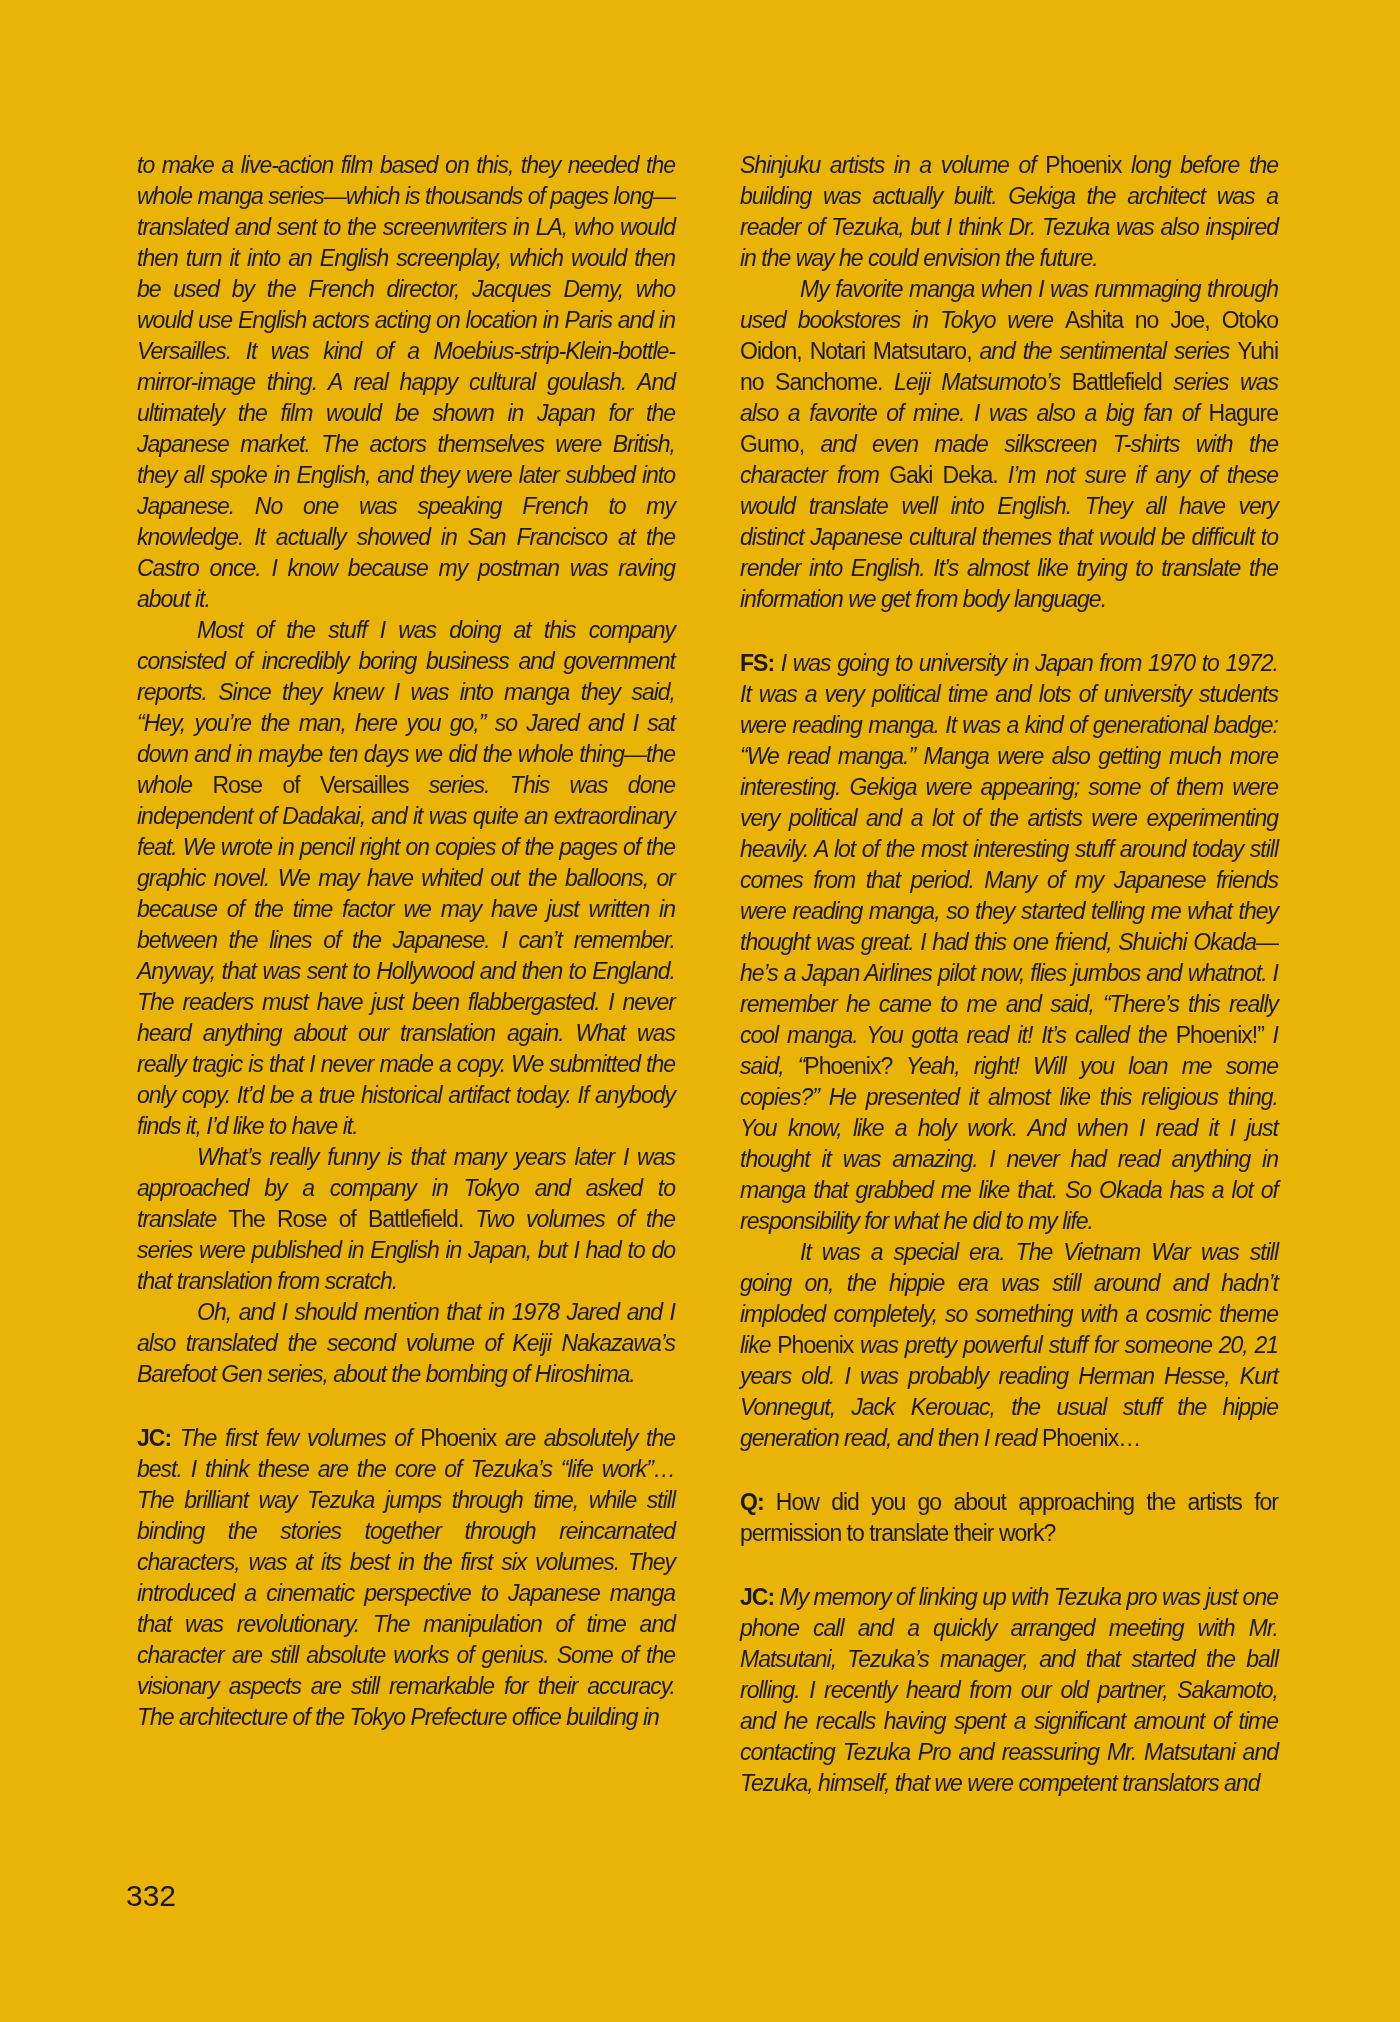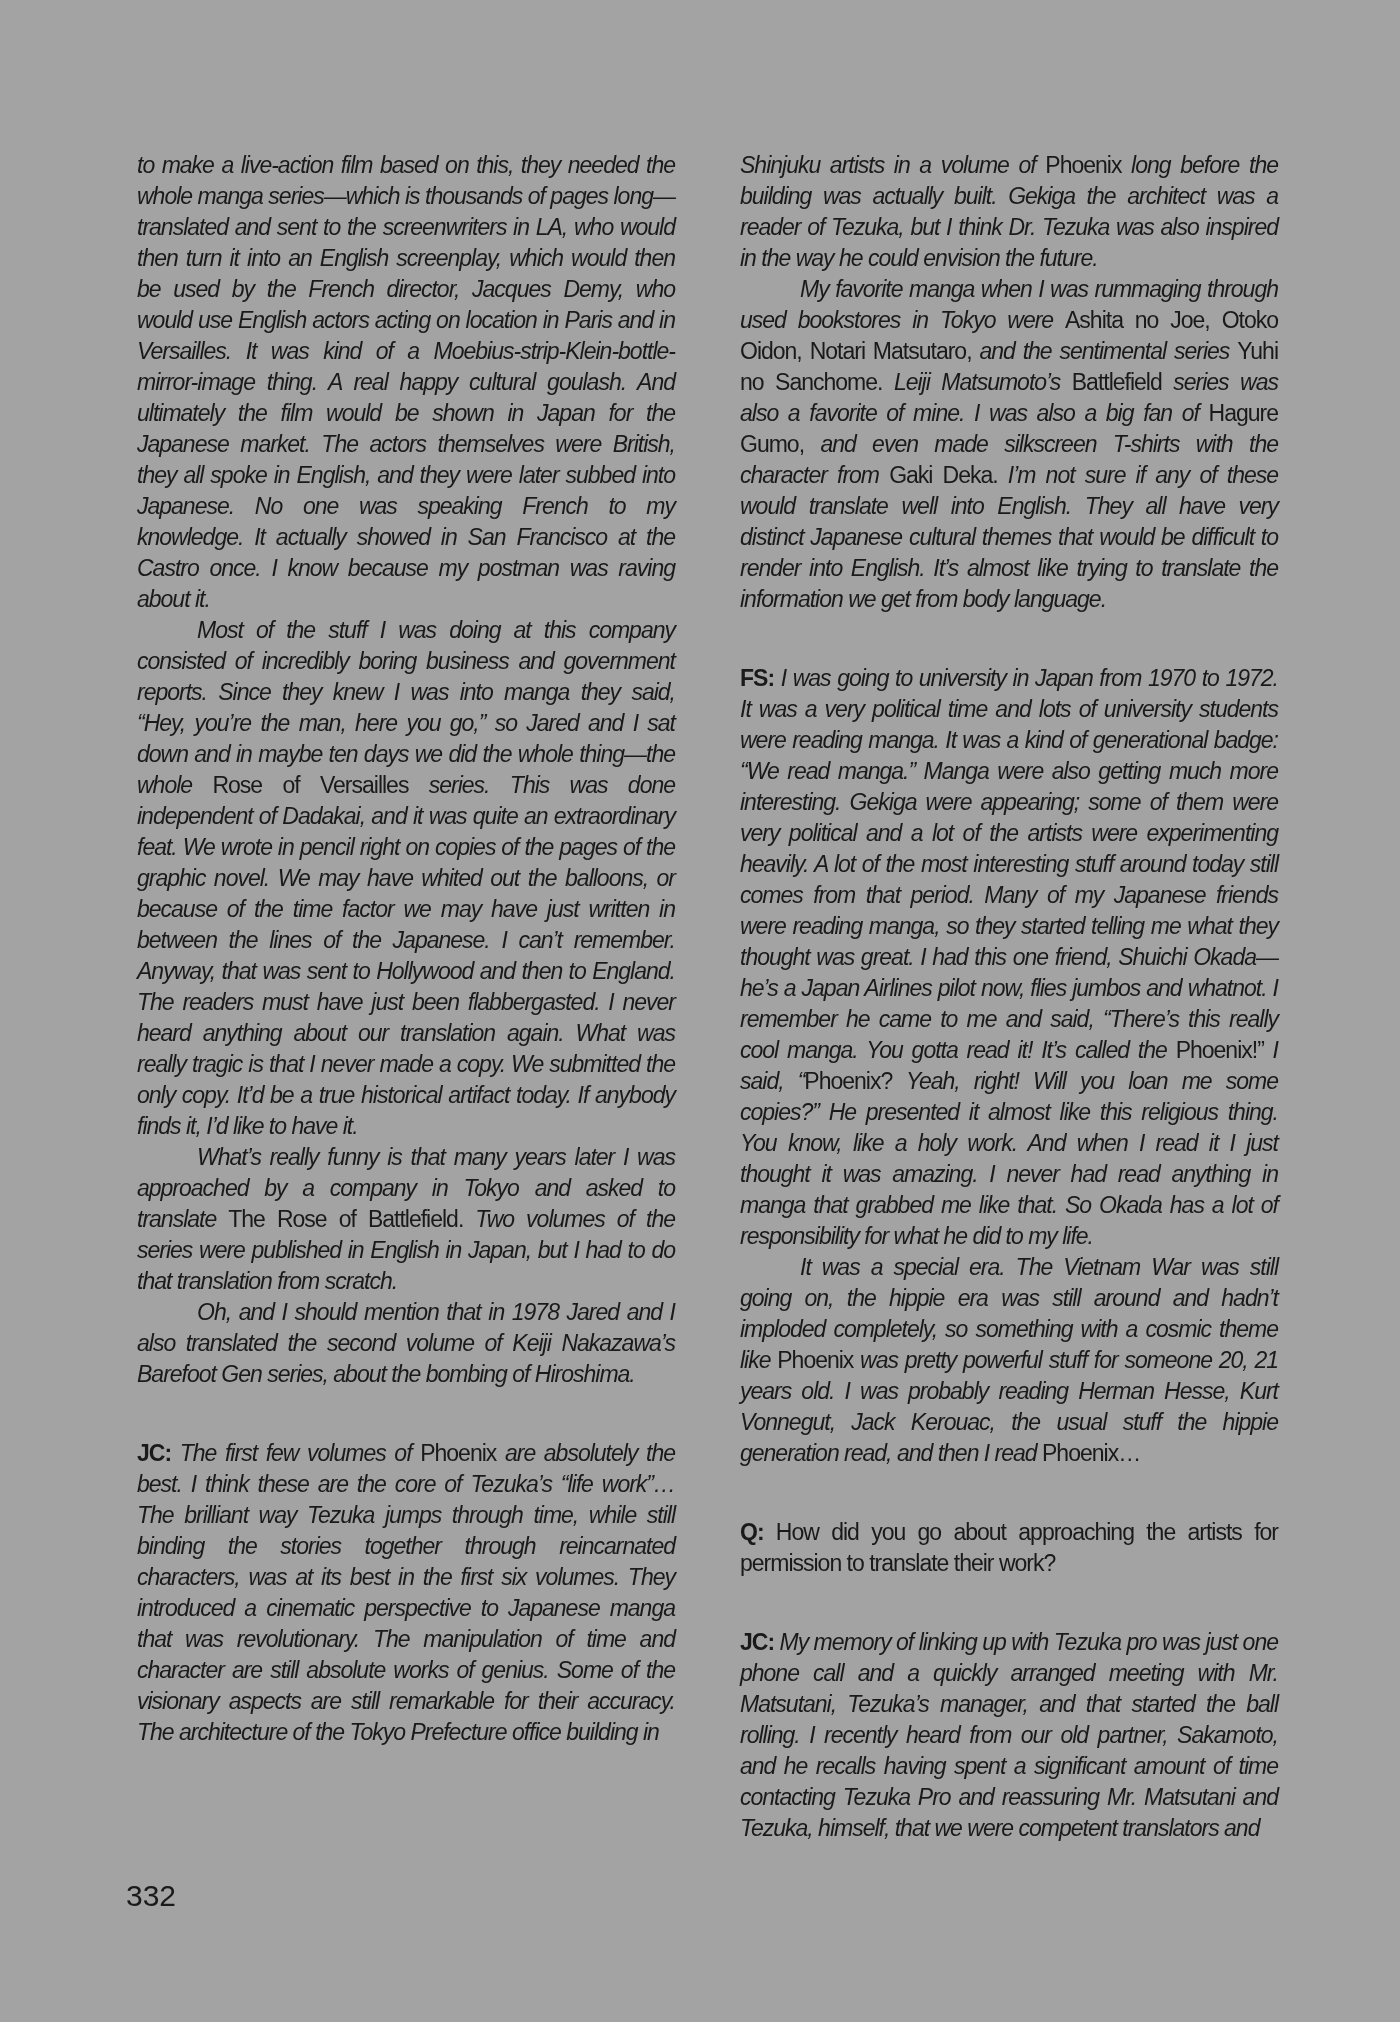--- a/index.html
+++ b/index.html
@@ -31,39 +31,39 @@
   }
   p.para {
     margin: 0;
     text-align: justify;
     font-size: 23px;
     line-height: 31px;
     letter-spacing: -1px;
     font-style: italic;
   }
   p.para.indent { text-indent: 60px; }
-  p.para.gap    { margin-top: 48px; }
+  p.para.gap    { margin-top: 33px; }
   .run-i { font-style: italic; }
   .run-r { font-style: normal; }
   .run-b { font-style: normal; font-weight: 700; }
   .page-number {
     position: absolute;
     left: 126px;
     top: 1880px;
     font-size: 30px;
     line-height: 32px;
     font-style: normal;
     letter-spacing: 0;
     color: #1a1a1a;
   }
 </style>
 </head>
 <body>
 
-<div class="page" style="background: #a3a3a3; color: rgb(26, 26, 26);">
+<div class="page" style="background: #eab308; color: rgb(26, 26, 26);">
   <div class="text-block">
     <div class="column">
         <p class="para"><span class="run-i">to make a live-action film based on this, they needed the whole manga series—which is thousands of pages long—translated and sent to the screenwriters in LA, who would then turn it into an English screenplay, which would then be used by the French director, Jacques Demy, who would use English actors acting on location in Paris and in Versailles. It was kind of a Moebius-strip-Klein-bottle-mirror-image thing. A real happy cultural goulash. And ultimately the film would be shown in Japan for the Japanese market. The actors themselves were British, they all spoke in English, and they were later subbed into Japanese. No one was speaking French to my knowledge. It actually showed in San Francisco at the Castro once. I know because my postman was raving about it.</span></p>
         <p class="para indent"><span class="run-i">Most of the stuff I was doing at this company consisted of incredibly boring business and government reports. Since they knew I was into manga they said, “Hey, you’re the man, here you go,” so Jared and I sat down and in maybe ten days we did the whole thing—the whole </span><span class="run-r">Rose of Versailles</span><span class="run-i"> series. This was done independent of Dadakai, and it was quite an extraordinary feat. We wrote in pencil right on copies of the pages of the graphic novel. We may have whited out the balloons, or because of the time factor we may have just written in between the lines of the Japanese. I can’t remember. Anyway, that was sent to Hollywood and then to England. The readers must have just been flabbergasted. I never heard anything about our translation again. What was really tragic is that I never made a copy. We submitted the only copy. It’d be a true historical artifact today. If anybody finds it, I’d like to have it.</span></p>
         <p class="para indent"><span class="run-i">What’s really funny is that many years later I was approached by a company in Tokyo and asked to translate </span><span class="run-r">The Rose of Battlefield.</span><span class="run-i"> Two volumes of the series were published in English in Japan, but I had to do that translation from scratch.</span></p>
         <p class="para indent"><span class="run-i">Oh, and I should mention that in 1978 Jared and I also translated the second volume of Keiji Nakazawa’s Barefoot Gen series, about the bombing of Hiroshima.</span></p>
         <p class="para gap"><span class="run-b">JC:</span><span class="run-i"> The first few volumes of </span><span class="run-r">Phoenix</span><span class="run-i"> are absolutely the best. I think these are the core of Tezuka’s “life work”…The brilliant way Tezuka jumps through time, while still binding the stories together through reincarnated characters, was at its best in the first six volumes. They introduced a cinematic perspective to Japanese manga that was revolutionary. The manipulation of time and character are still absolute works of genius. Some of the visionary aspects are still remarkable for their accuracy. The architecture of the Tokyo Prefecture office building in</span></p>
       </div>
     <div class="column">
         <p class="para"><span class="run-i">Shinjuku artists in a volume of </span><span class="run-r">Phoenix</span><span class="run-i"> long before the building was actually built. Gekiga the architect was a reader of Tezuka, but I think Dr. Tezuka was also inspired in the way he could envision the future.</span></p>

